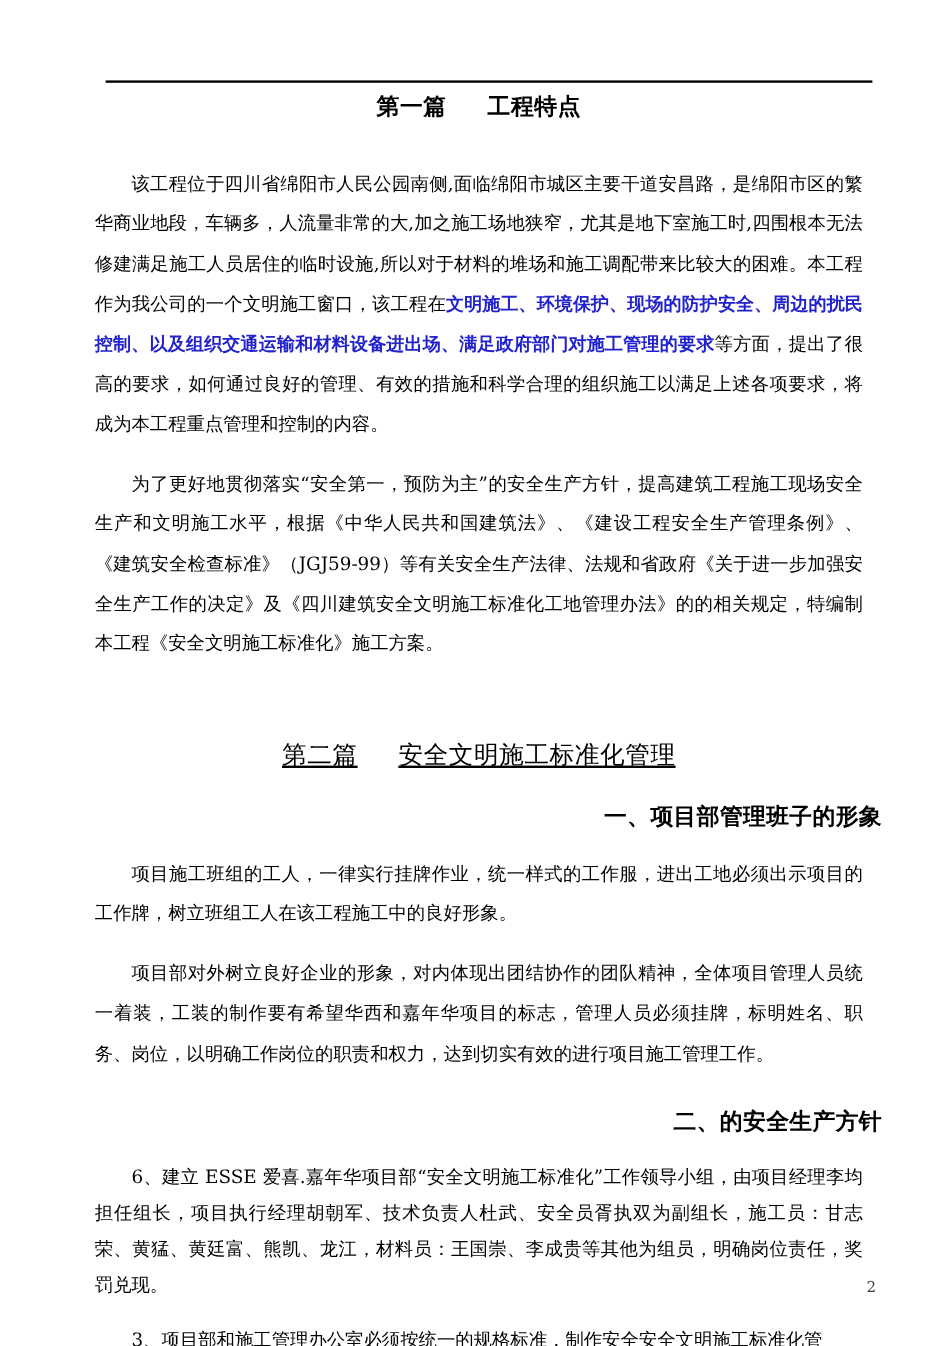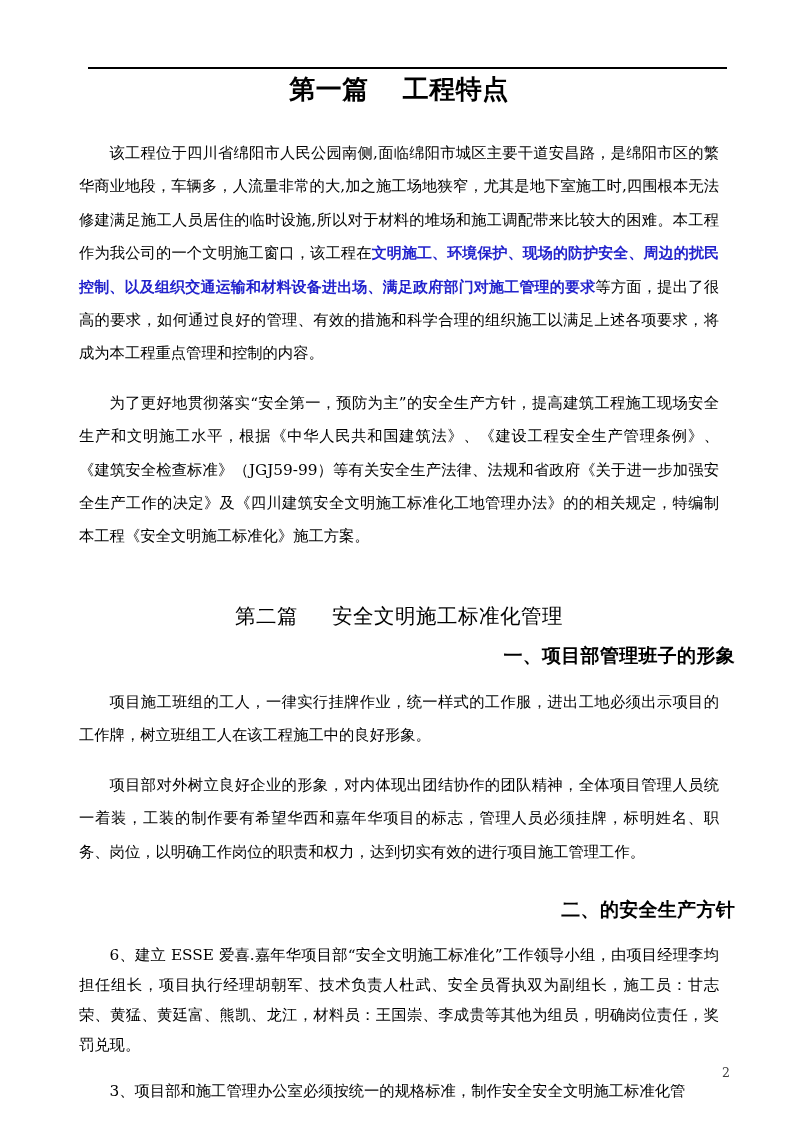--- a/index.html
+++ b/index.html
@@ -27,40 +27,41 @@
   }
   .content {
     position: absolute;
     left: 63px;
     top: 72px;
     width: 672px;
   }
   h1.doc-title {
     font-family: "DejaVu Sans", "Liberation Sans", sans-serif;
     font-weight: bold;
-    font-size: 26px;
+    font-size: 19px;
     text-align: center;
     margin: 0 0 6px 0;
     padding: 0;
     letter-spacing: 0.5px;
     line-height: 34px;
   }
   h1.doc-title .gap {
     display: inline-block;
     width: 34px;
   }
   h2.part-title {
     font-family: "DejaVu Sans", "Liberation Sans", sans-serif;
     font-weight: normal;
     font-size: 20.5px;
     text-align: center;
-    margin: 4px;
+    margin: 17px;
     padding: 0;
     letter-spacing: 0.5px;
     line-height: 40px;
+    text-decoration: underline;
   }
   h2.part-title .gap {
     display: inline-block;
     width: 34px;
   }
   h3.sec-head {
     font-family: "DejaVu Sans", "Liberation Sans", sans-serif;
     font-weight: bold;
     font-size: 19px;
     margin: 0;

